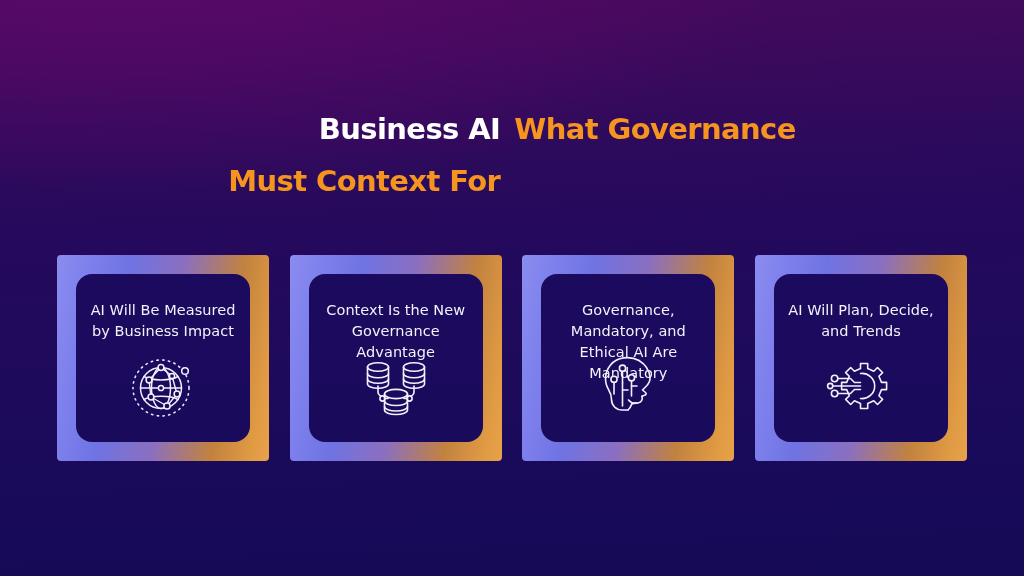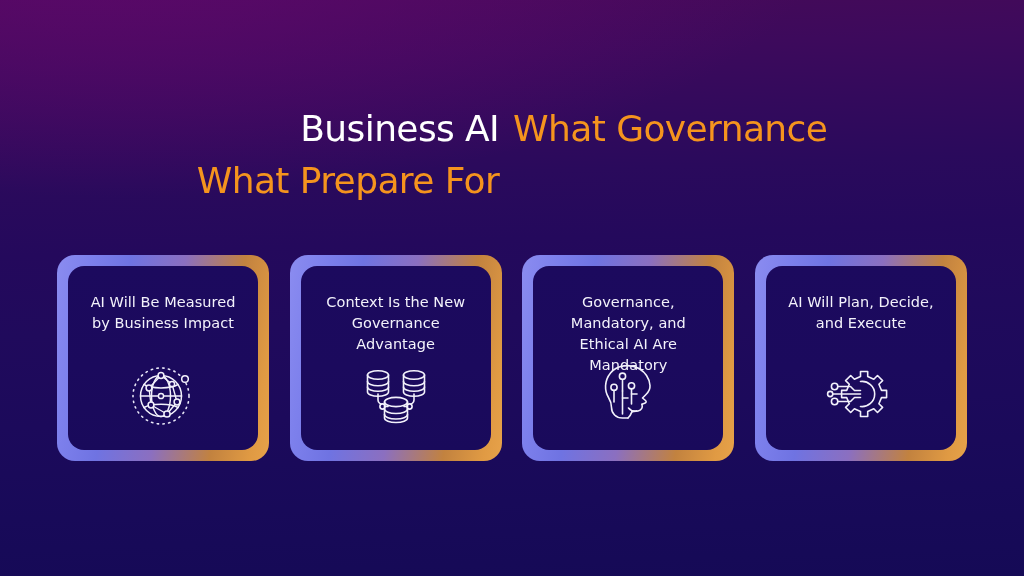--- a/index.html
+++ b/index.html
@@ -35,22 +35,22 @@
     justify-content:center;
   }
   .title-grid {
     display:grid;
     grid-template-columns:auto auto;
     column-gap:14px;
     row-gap:0px;
     align-items:baseline;
   }
   .t-cell {
-    font-size:36px;
-    font-weight:normal;
+    font-size:29px;
+    font-weight:bold;
     letter-spacing:-0.6px;
     line-height:52px;
     white-space:nowrap;
     font-family:"DejaVu Sans", sans-serif;
   }
   .t-white { color:#ffffff; text-align:right; }
   .t-orange { color:#F5941E; text-align:left; }
 
   
   #cards {
@@ -58,22 +58,22 @@
     top:255px;
     left:57px;
     width:910px;
     height:206px;
     display:flex;
     gap:20.6px;
   }
   .card {
     position:relative;
     flex:1 1 0;
-    border-radius:18px;
-    padding:11px;
+    border-radius:4px;
+    padding:19px;
     background:linear-gradient(100deg,
         #8b8cf0 0%,
         #7d80ec 14%,
         #6f73e2 30%,
         #8b6fc0 52%,
         #c2823f 76%,
         #e09a43 92%,
         #e7a24a 100%);
   }
   .card-inner {
@@ -111,21 +111,21 @@
 </style>
 </head>
 <body>
 
 <div id="slide">
 
   <div id="title-block">
     <div class="title-grid">
       <span class="t-cell t-white">Business AI</span>
       <span class="t-cell t-orange">What Governance</span>
-      <span class="t-cell t-orange">What Prepare For</span>
+      <span class="t-cell t-orange">Must Context For</span>
     </div>
   </div>
 
   <div id="cards">
 
     <div class="card">
       <div class="card-inner">
         <div class="card-title">AI Will Be Measured by Business Impact</div>
         <div class="card-icon">
           <svg width="72" height="72" viewBox="0 0 72 72" fill="none" stroke="#f2f1fb" stroke-width="1.5" stroke-linecap="round" stroke-linejoin="round">
@@ -202,21 +202,21 @@
             <circle cx="39.5" cy="27.8" r="3.1" fill="#1c0a5e"></circle>
             <path d="M39.5 36 L45 36"></path>
             <path d="M30.5 40 L36 40"></path>
           </svg>
         </div>
       </div>
     </div>
 
     <div class="card">
       <div class="card-inner">
-        <div class="card-title">AI Will Plan, Decide, and Execute</div>
+        <div class="card-title">AI Will Plan, Decide, and Trends</div>
         <div class="card-icon">
           <svg width="72" height="72" viewBox="0 0 72 72" fill="none" stroke="#f2f1fb" stroke-width="1.6" stroke-linecap="round" stroke-linejoin="round">
 
             <path d="M38.5 7.5 h7.2 v5.1 l6.1 2.6 3.7-3.7 5.1 5.1 -3.7 3.7 2.6 6.1 h5.1 v7.2 h-5.1 l-2.6 6.1 3.7 3.7 -5.1 5.1 -3.7-3.7 -6.1 2.6 v5.1 h-7.2 v-5.1 l-6.1-2.6 -3.7 3.7 -5.1-5.1 3.7-3.7 -2.6-6.1 h-5.1 v-7.2 h5.1 l2.6-6.1 -3.7-3.7 5.1-5.1 3.7 3.7 6.1-2.6 z" transform="translate(-3,6) scale(1.0)"></path>
 
             <path d="M35.5 23.5 A12.6 12.6 0 1 1 35.5 48.5" transform="translate(0,0)"></path>
 
             <path d="M12.5 28.5 H25.5 L29.5 32.5 H35.5"></path>
             <path d="M8 36 H35.5"></path>
             <path d="M12.5 43.5 H25.5 L29.5 39.5 H35.5"></path>

